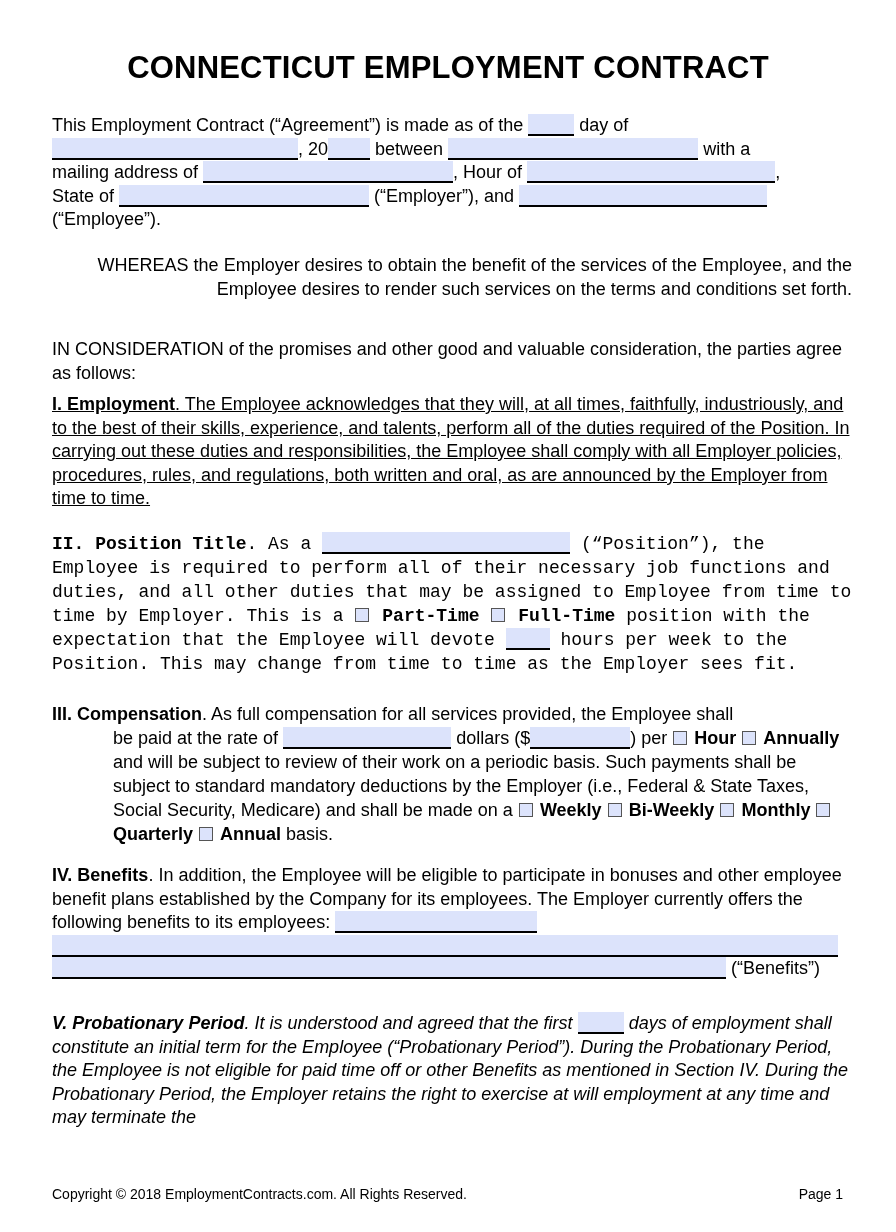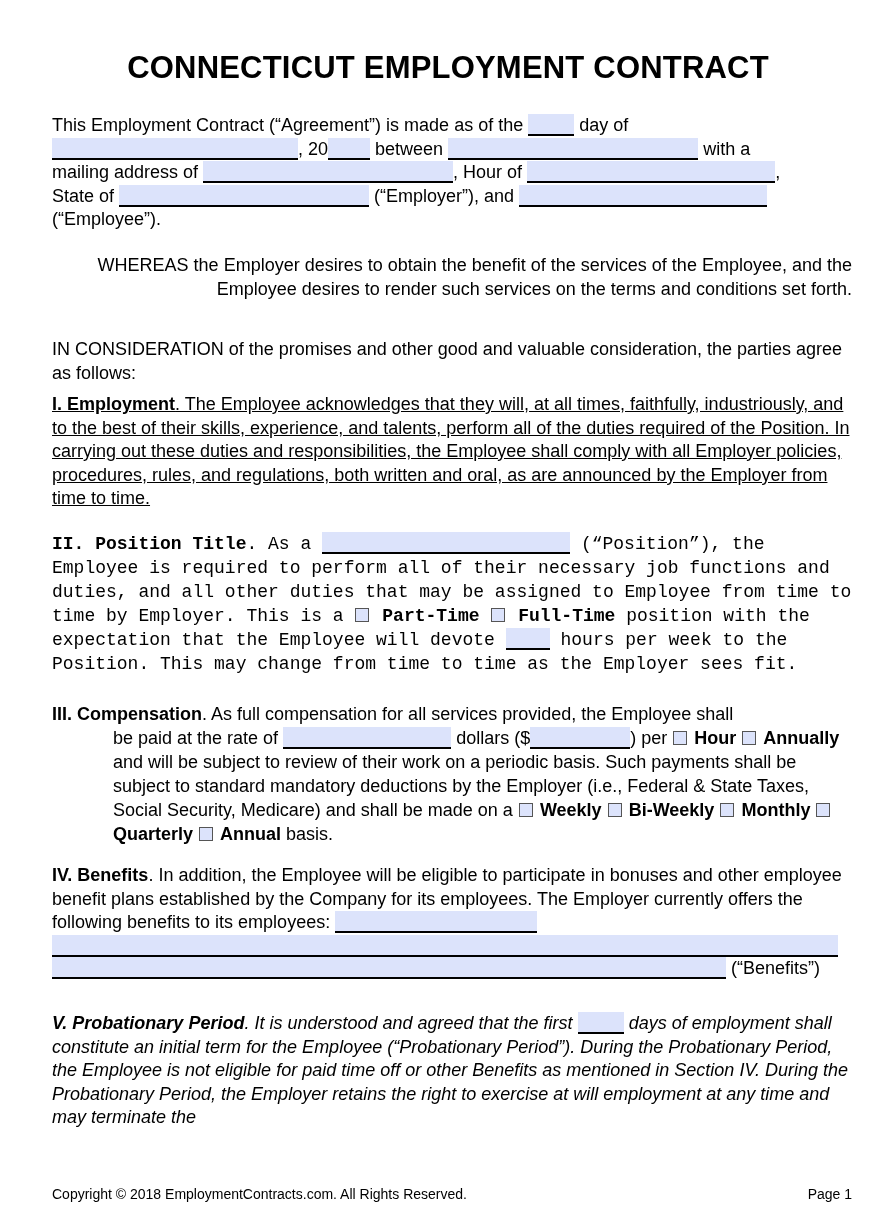--- a/index.html
+++ b/index.html
@@ -95,13 +95,13 @@
   <span>(“Benefits”)</span>
 </div>
 
 <div class="para" style="top:1012px;font-style:italic;">
   <b>V. Probationary Period</b><span>. It is understood and agreed that the first</span>
   <span class="field" style="width:46px;"></span>
   <span>days of employment shall constitute an initial term for the Employee (“Probationary Period”). During the Probationary Period, the Employee is not eligible for paid time off or other Benefits as mentioned in Section IV. During the Probationary Period, the Employer retains the right to exercise at will employment at any time and may terminate the</span>
 </div>
 
 <div class="footer" style="left:52px;">Copyright © 2018 EmploymentContracts.com. All Rights Reserved.</div>
-<div class="footer" style="right:44px;">Page 1</div>
+<div class="footer" style="right:53px;">Page 1</div>
 
 </body></html>

